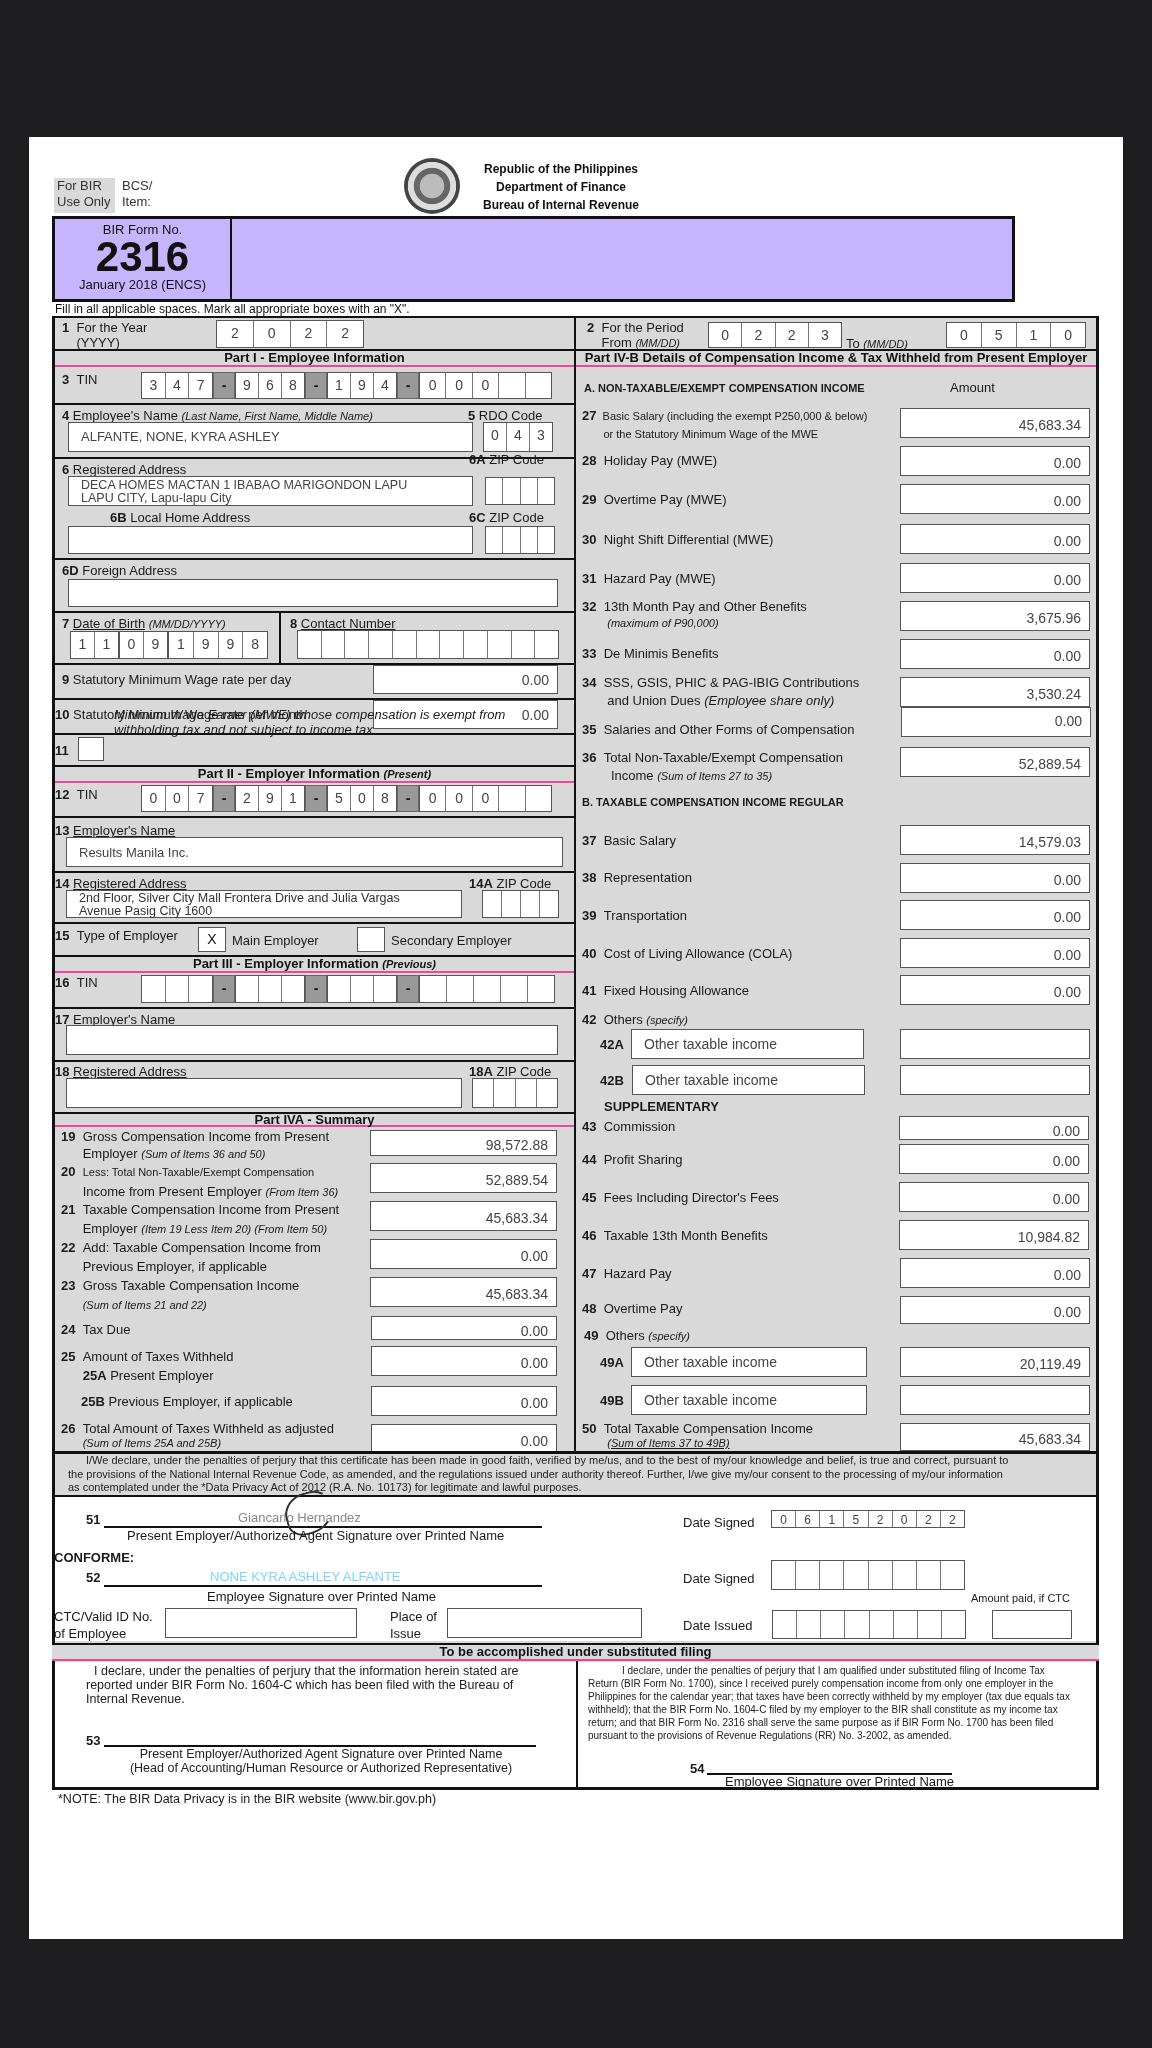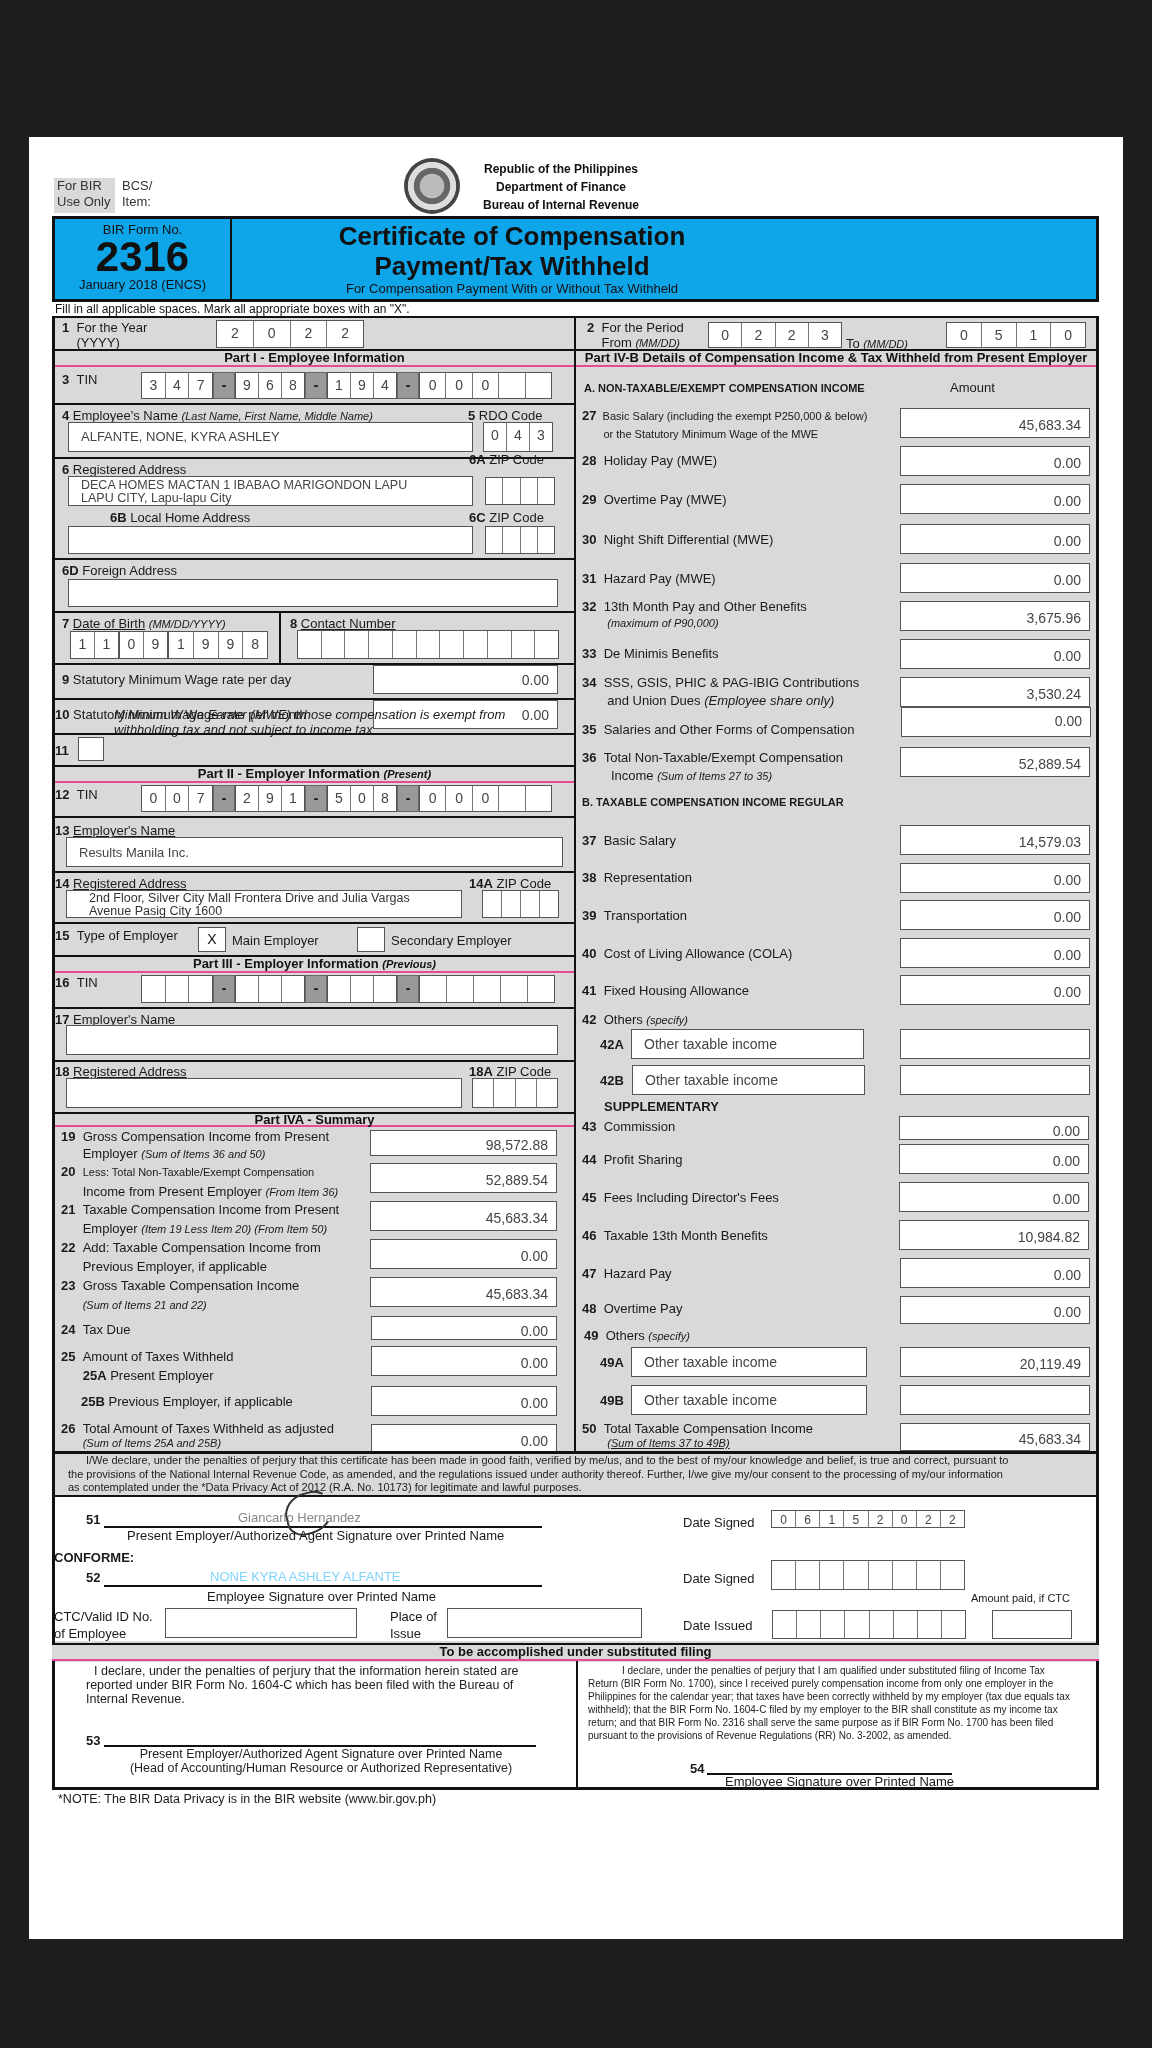--- a/index.html
+++ b/index.html
@@ -37,30 +37,25 @@
   <div>BCS/</div>
   <div>Item:</div>
 </div>
 <div class="abs" style="left:404px;top:158px;width:56px;height:56px;border-radius:50%;background:radial-gradient(circle,#bbb 0 30%,#666 32% 45%,#ddd 47% 60%,#444 62% 100%);"></div>
 <div class="abs center" style="left:456px;top:160px;width:210px;font-weight:bold;font-size:12px;line-height:18px;">
   <div>Republic of the Philippines</div>
   <div>Department of Finance</div>
   <div>Bureau of Internal Revenue</div>
 </div>
 
-<div class="abs" style="left:52px;top:216px;width:1047px;height:86px;border:3px solid #111;background:#0ea5e9;">
+<div class="abs" style="left:52px;top:216px;width:963px;height:86px;border:3px solid #111;background:#c4b5fd;">
   <div class="abs center" style="left:0;top:0;width:177px;height:80px;border-right:2px solid #111;">
     <div style="font-size:13px;margin-top:3px;">BIR Form No.</div>
     <div style="font-size:42px;font-weight:bold;line-height:40px;">2316</div>
     <div style="font-size:13px;">January 2018 (ENCS)</div>
-  </div>
-  <div class="abs center" style="left:177px;top:0;width:560px;height:80px;">
-    <div style="font-size:26px;font-weight:bold;line-height:30px;margin-top:2px;">Certificate of Compensation</div>
-    <div style="font-size:26px;font-weight:bold;line-height:30px;">Payment/Tax Withheld</div>
-    <div style="font-size:13px;">For Compensation Payment With or Without Tax Withheld</div>
   </div>
 </div>
 <div class="abs" style="left:55px;top:302px;font-size:12px;">Fill in all applicable spaces. Mark all appropriate boxes with an "X".</div>
 
 <div class="abs" style="left:52px;top:316px;width:1047px;height:1474px;border:3px solid #111;border-top:2px solid #111;background:#d9d9d9;"></div>
 <div class="vline" style="left:574px;top:316px;height:1135px;"></div>
 
 <div class="lbl" style="left:62px;top:320px;line-height:15px;"><b>1</b>&nbsp;&nbsp;<span>For the Year</span><br>&nbsp;&nbsp;&nbsp;&nbsp;<span>(YYYY)</span></div>
 <div class="digits" style="left:216px;top:320px;width:148px;height:28px;">
   <span>2</span>
@@ -231,21 +226,21 @@
   </div>
 <div class="hline" style="left:55px;top:816px;width:519px;"></div>
 
 <div class="lbl" style="left:55px;top:823px;"><b>13</b> <span style="text-decoration:underline;">Employer's Name</span></div>
 <div class="box" style="left:66px;top:837px;width:497px;height:30px;">
     <span class="txt" style="top:7px;">Results Manila Inc.</span>
   </div>
 <div class="hline" style="left:55px;top:871px;width:519px;"></div>
 
 <div class="lbl" style="left:55px;top:876px;"><b>14</b> <span style="text-decoration:underline;">Registered Address</span></div>
-<div class="box" style="left:66px;top:890px;width:396px;height:28px;font-size:12.5px;color:#333;line-height:13px;padding:1px 22px;">
+<div class="box" style="left:66px;top:890px;width:396px;height:28px;font-size:12.5px;color:#333;line-height:13px;padding:1px 12px;">
     <div>2nd Floor, Silver City Mall Frontera Drive and Julia Vargas</div>
     <div>Avenue Pasig City 1600</div>
   </div>
 <div class="lbl" style="left:469px;top:876px;"><b>14A</b> <span>ZIP Code</span></div>
 <div class="digits" style="left:482px;top:890px;width:77px;height:28px;">
     <span></span>
     <span></span>
     <span></span>
     <span></span>
   </div>

